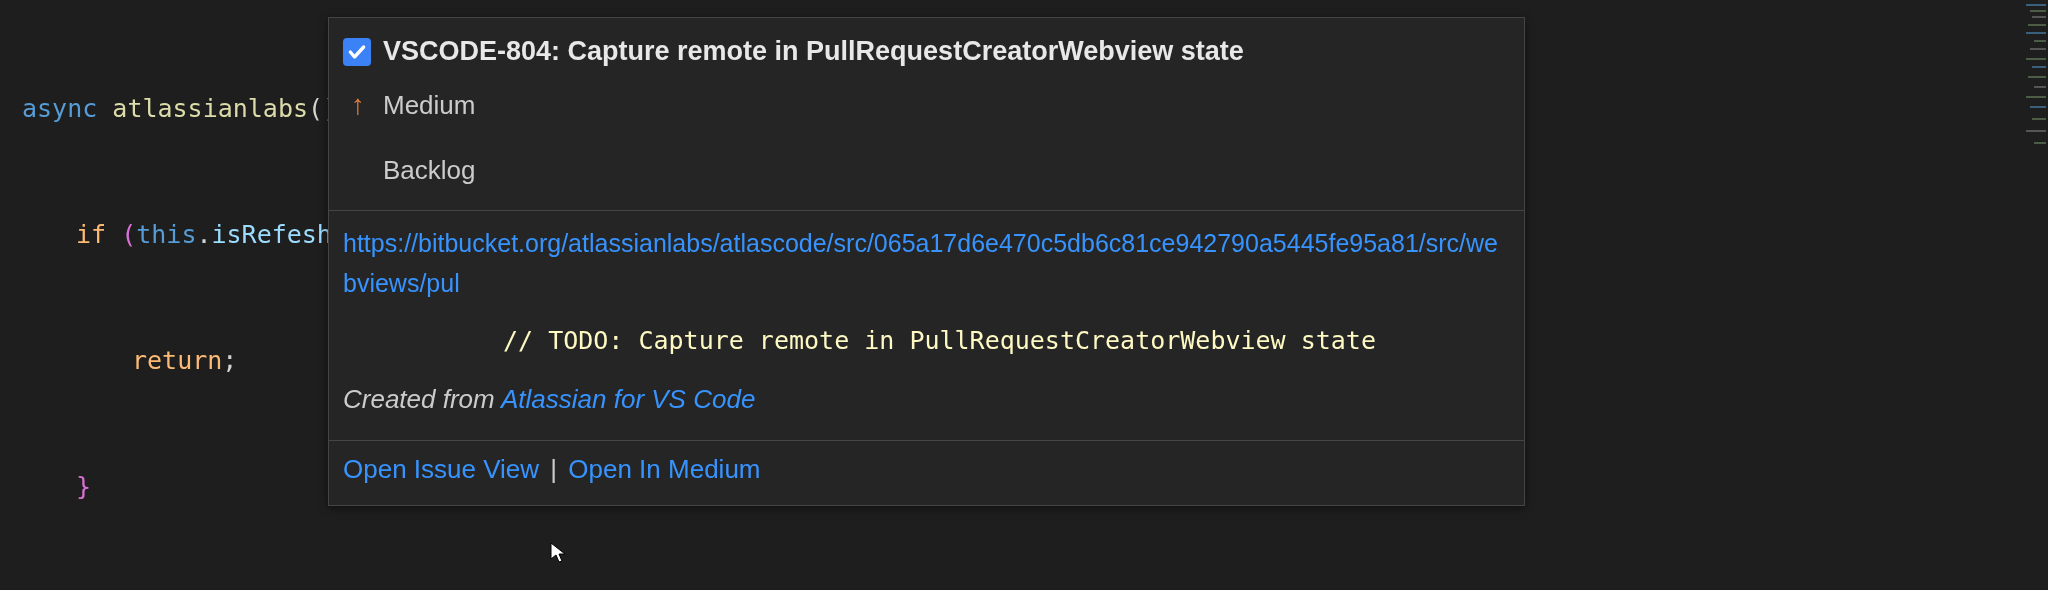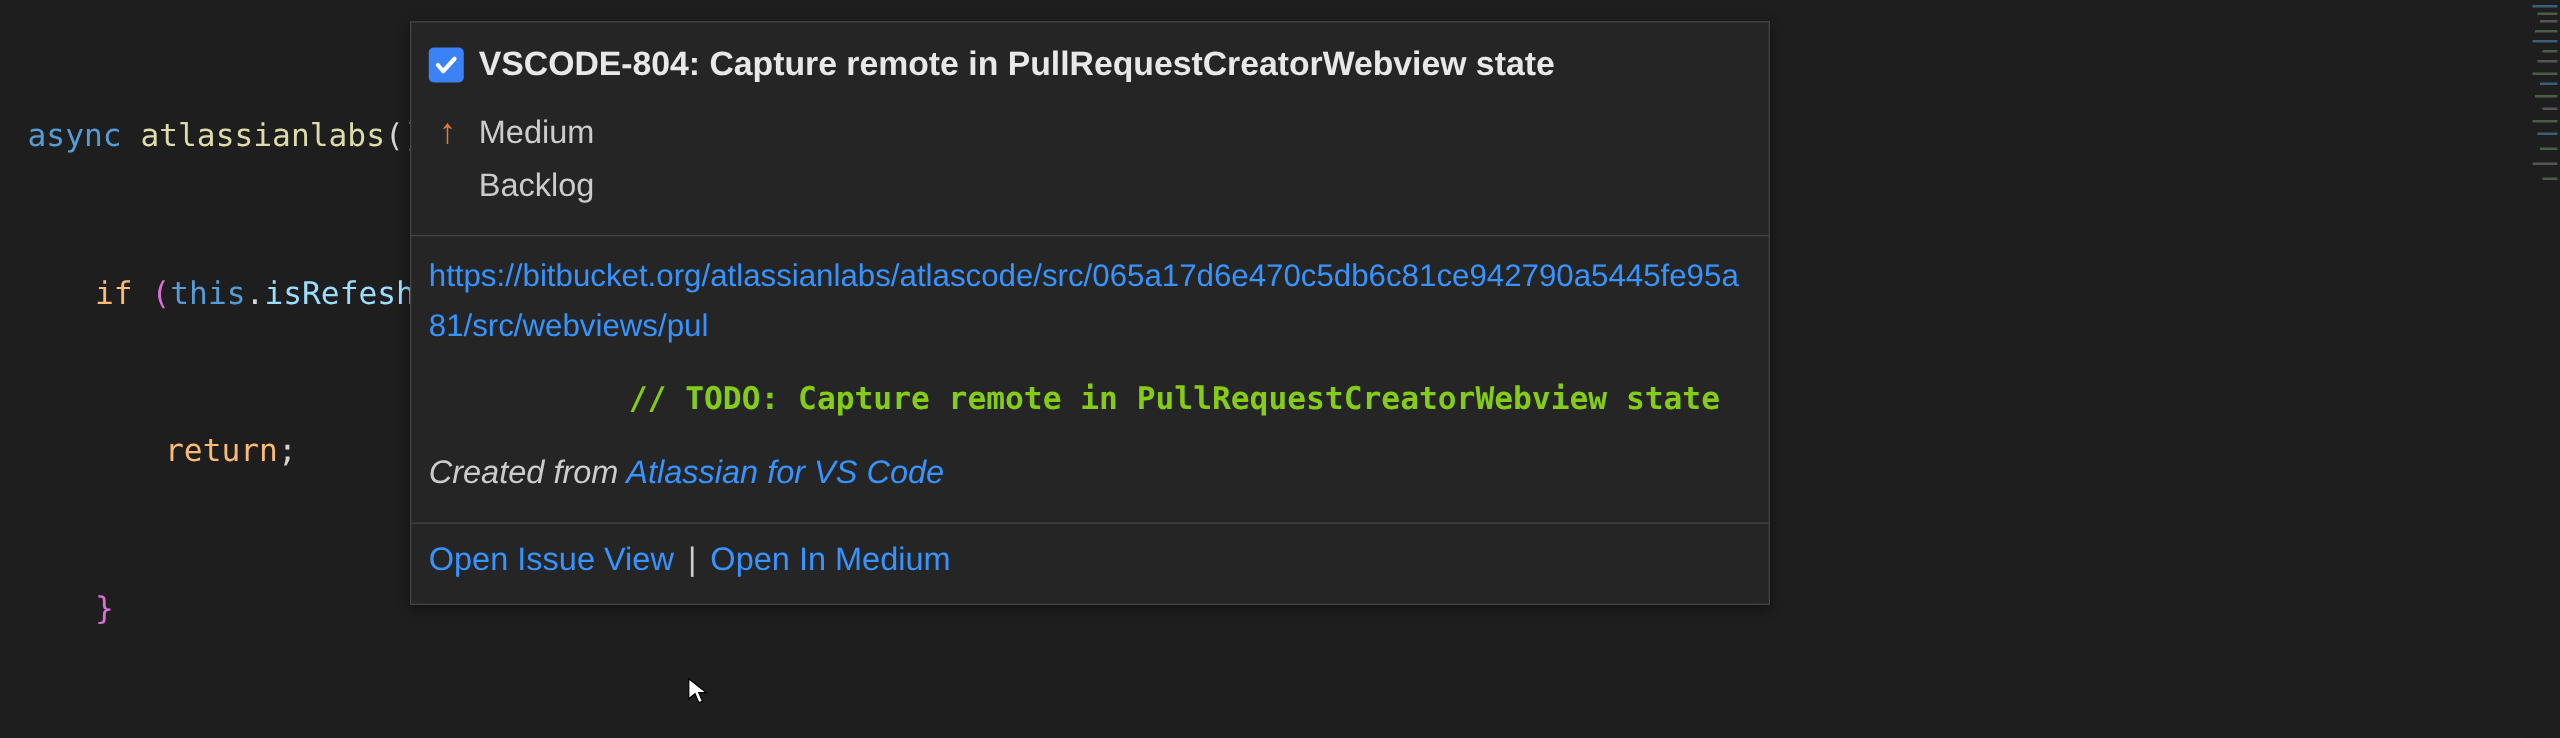--- a/index.html
+++ b/index.html
@@ -30,21 +30,21 @@
     .paren { color: #d4d4d4; }
     .brace { color: #ffd700; }
     .brace2 { color: #da70d6; }
     .pad { display:inline-block; }
 
     
     .hover {
       position: absolute;
       top: 17px;
       left: 328px;
-      width: 1088px;
+      width: 1197px;
       background: #252526;
       border: 1px solid #454545;
       box-shadow: 0 2px 8px rgba(0,0,0,0.5);
       font-family: -apple-system, BlinkMacSystemFont, "Segoe UI", sans-serif;
       font-size: 26px;
       line-height: 1.6;
       z-index: 10;
       color: #cccccc;
     }
     .hover-header {
@@ -80,42 +80,41 @@
     .prio-icon {
       width: 26px;
       display: inline-flex;
       justify-content: center;
       color: #e07b3c;
       font-weight: bold;
       font-size: 28px;
     }
     .status-row {
       padding-left: 40px;
-      margin-top: 0;
+      margin-top: 22px;
     }
     .hover-sep {
       border: 0;
       border-top: 1px solid #454545;
       margin: 8px 0 0 0;
     }
     .hover-body {
       padding: 12px 14px;
       font-size: 25px;
     }
     .hover-link {
       color: #3794ff;
       word-break: break-all;
       cursor: pointer;
     }
     .code-snippet {
       font-family: "Menlo","Consolas",monospace;
-      color: #84cc16;
+      color: #fef9c3;
       padding: 18px 0 18px 160px;
       font-size: 25px;
-      font-weight: bold;
     }
     .created-from {
       font-style: italic;
       color: #cccccc;
       font-size: 26px;
     }
     .created-from .hover-link { }
     .hover-actions {
       padding: 8px 14px 14px 14px;
       font-size: 26px;

